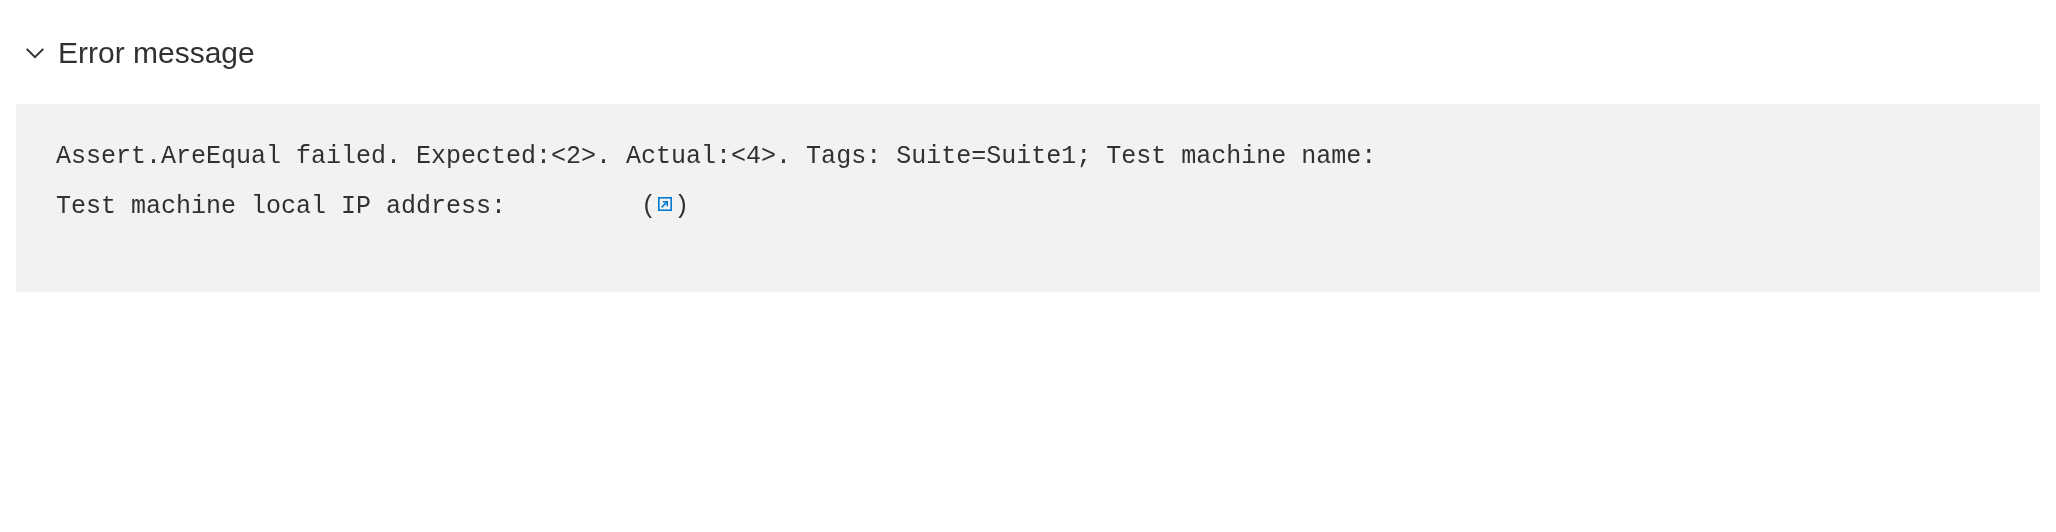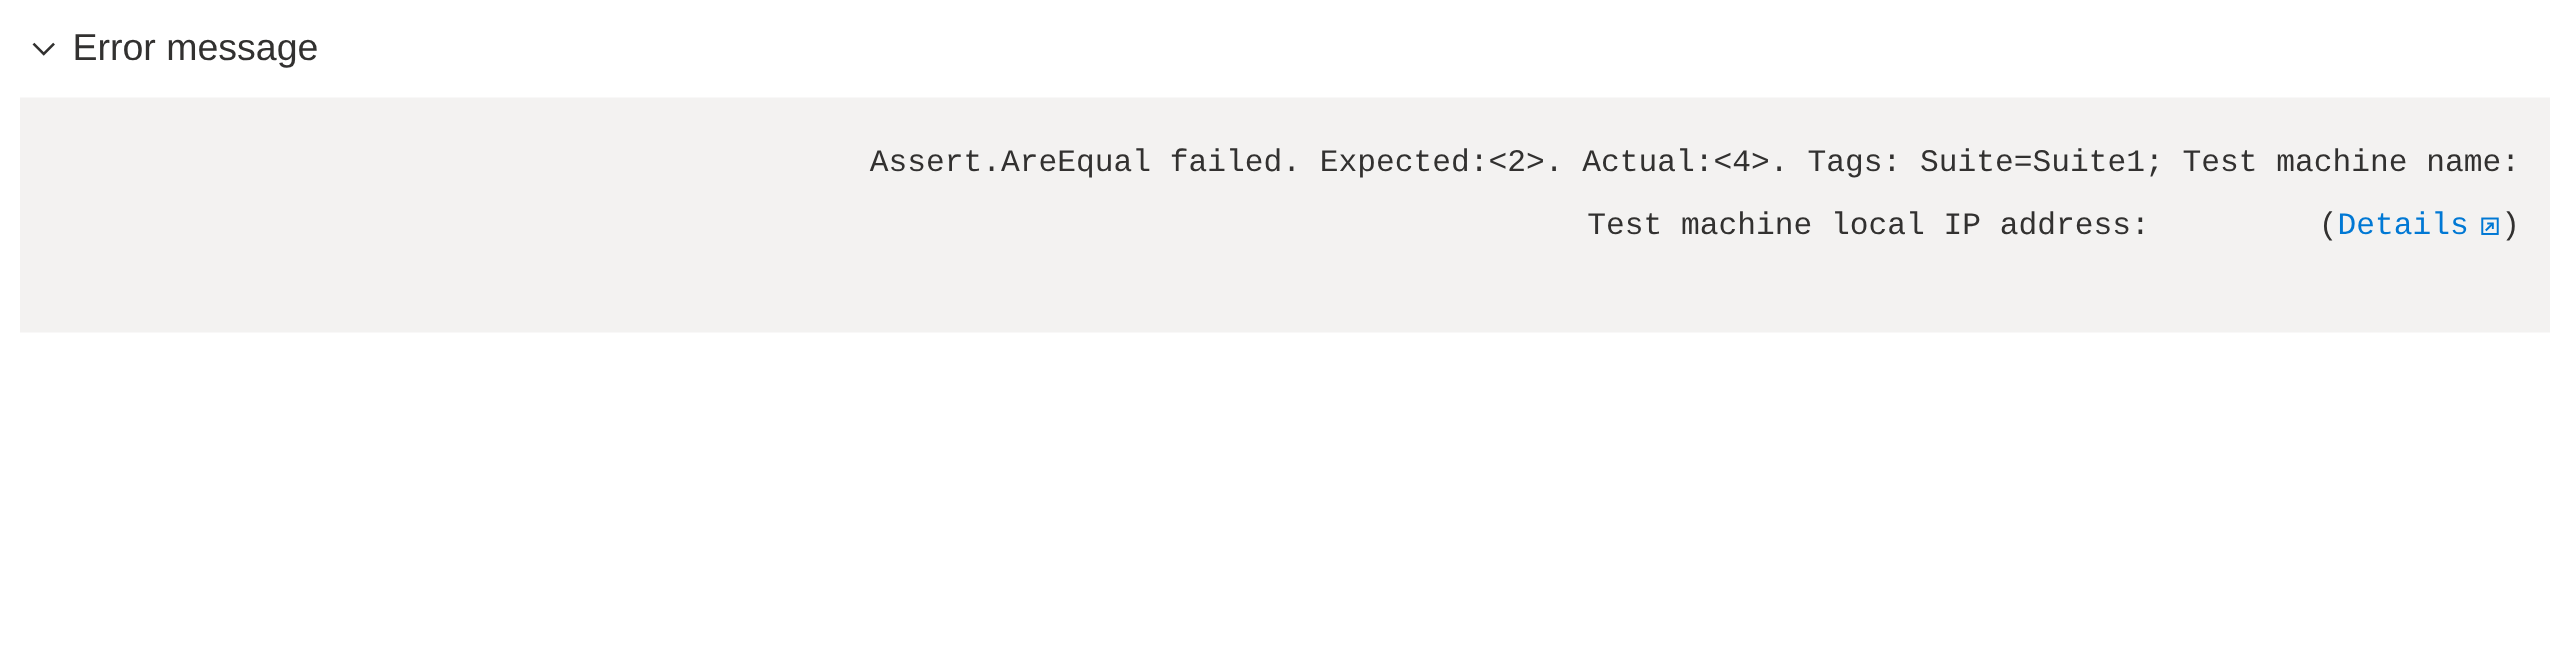--- a/index.html
+++ b/index.html
@@ -10,44 +10,43 @@
     body {
       font-family: 'Segoe UI', -apple-system, BlinkMacSystemFont, sans-serif;
       background: #ffffff;
       width: 2056px;
       height: 532px;
       padding: 0;
     }
     .section-header {
       display: flex;
       align-items: center;
-      padding: 22px 16px 18px 24px;
+      padding: 36px 16px 18px 24px;
       gap: 12px;
     }
     .chevron {
       color: #323130;
       display: inline-flex;
       align-items: center;
       justify-content: center;
     }
     .chevron svg {
       width: 22px;
       height: 22px;
     }
     .section-title {
       font-size: 30px;
       font-weight: 400;
       color: #323130;
     }
     .error-panel {
       background: #f3f2f1;
-      margin: 4px 16px;
+      margin: 16px 16px;
       padding: 28px 24px 60px 40px;
       font-family: Consolas, 'Courier New', monospace;
-      text-align: right;
     }
     .error-text {
       font-size: 25px;
       font-weight: 400;
       color: #323130;
       line-height: 2.0;
       white-space: pre-wrap;
     }
     .details-link {
       color: #0078d4;
@@ -82,18 +81,18 @@
   <span class="chevron">
     <svg viewBox="0 0 16 16" fill="none" stroke="currentColor" stroke-width="1.5">
       <polyline points="2,5 8,11 14,5"></polyline>
     </svg>
   </span>
   <span class="section-title">Error message</span>
 </div>
 
 <div class="error-panel">
   <div class="error-text"><span>Assert.AreEqual failed. Expected:&lt;2&gt;. Actual:&lt;4&gt;. Tags: Suite=Suite1; Test machine name:</span>
-<span>Test machine local IP address:         </span><span class="paren">(</span><a href="#" class="details-link"><span>Details</span><span class="external-icon"><svg viewBox="0 0 16 16" fill="none" stroke="currentColor" stroke-width="1.4">
+<span>Test machine local IP address:         </span><span class="paren">(</span><a href="#" class="details-link"><span class="external-icon"><svg viewBox="0 0 16 16" fill="none" stroke="currentColor" stroke-width="1.4">
             <rect x="2.5" y="2.5" width="11" height="11"></rect>
             <polyline points="6,6 10,6 10,10"></polyline>
             <line x1="10" y1="6" x2="5" y2="11"></line>
           </svg></span></a><span class="paren">)</span></div>
 </div>
 
 </body></html>

